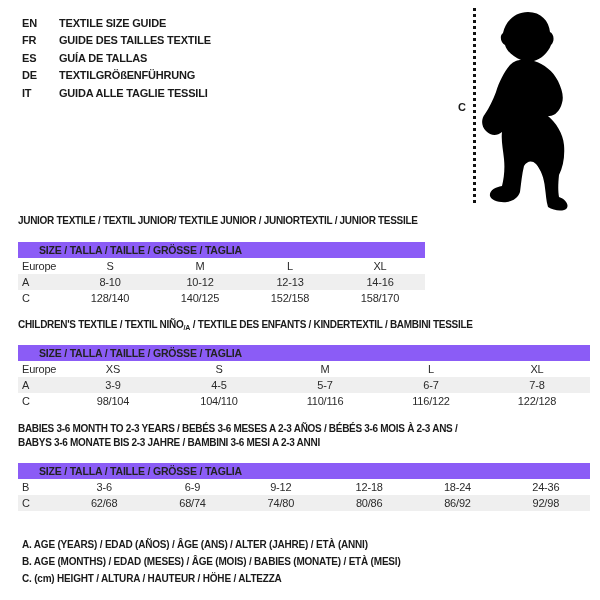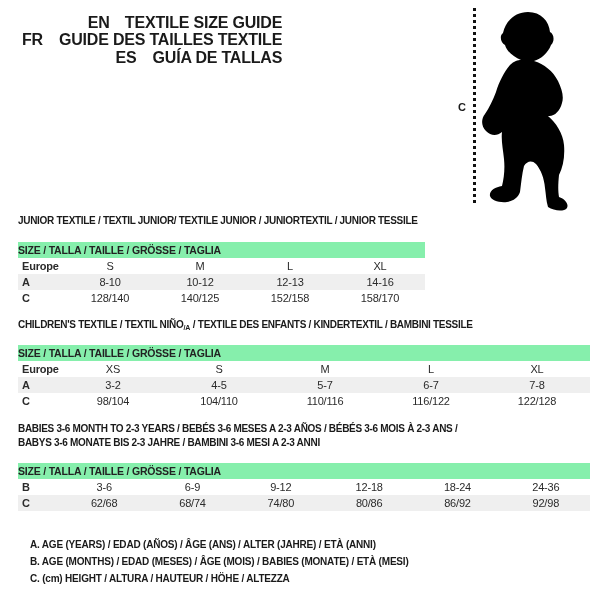--- a/index.html
+++ b/index.html
@@ -4,69 +4,77 @@
 <style>
   html,body{margin:0;padding:0;}
   body{
     width:600px;height:600px;background:#ffffff;
     font-family:"Liberation Sans",sans-serif;color:#1a1a1a;
   }
   #canvas{position:relative;width:600px;height:600px;overflow:hidden;background:#fff;}
 
   
   #lang-block{position:absolute;left:22px;top:14px;}
-  .lang-line{display:flex;height:17.5px;align-items:center;font-weight:700;font-size:16px;letter-spacing:-0.2px;white-space:nowrap;justify-content:flex-end;}
+  .lang-line{display:flex;height:17.5px;align-items:center;font-weight:700;font-size:11px;letter-spacing:-0.2px;white-space:nowrap;}
   .lang-code{width:37px;flex:0 0 37px;}
 
   
   #figure-area{position:absolute;left:0;top:0;width:600px;height:220px;}
   #silhouette-svg{position:absolute;left:478px;top:4px;width:120px;height:210px;}
   #height-line{position:absolute;left:473px;top:8px;width:2.5px;height:198px;
     background:repeating-linear-gradient(to bottom,#111 0 3px,transparent 3px 6px);}
   #height-label{position:absolute;left:458px;top:101px;font-weight:700;font-size:11px;}
 
   
   .size-table{position:absolute;left:18px;}
   .tbl-title{font-weight:700;font-size:10px;letter-spacing:-0.3px;height:14px;line-height:14px;white-space:nowrap;}
   .title-gap{height:13px;}
   .t1 .title-gap{height:14px;}
-  .tbl-bar{height:16px;line-height:16px;background:#86efac;color:#222222;font-size:10.5px;font-weight:700;padding-left:0;letter-spacing:-0.2px;}
+  .tbl-bar{height:16px;line-height:16px;background:#8b5cf6;color:#222222;font-size:10.5px;font-weight:700;padding-left:21px;letter-spacing:-0.2px;}
   .tbl-row{display:flex;height:16px;align-items:center;font-size:11px;color:#2b2b2b;letter-spacing:-0.2px;}
   .tbl-row.alt{background:#efefef;}
-  .lbl{padding-left:4px;flex:0 0 auto;font-weight:bold;}
+  .lbl{padding-left:4px;flex:0 0 auto;}
   .t1 .lbl{width:43px;}
   .t2 .lbl,.t3 .lbl{width:38px;}
   .val{flex:1 1 0;text-align:center;}
   .subscript{font-size:7px;vertical-align:-2px;letter-spacing:0;}
 
   #t1{top:214px;width:407px;}
   #t2{top:318px;width:572px;}
   #t3{top:422px;width:572px;}
 
   
-  #notes{position:absolute;left:30px;top:536px;}
+  #notes{position:absolute;left:22px;top:536px;}
   .note{height:17px;line-height:17px;font-weight:700;font-size:10px;letter-spacing:-0.2px;white-space:nowrap;}
 </style>
 </head>
 <body>
 
 <div id="canvas">
 
   <div id="lang-block">
     <div class="lang-line">
       <span class="lang-code">EN</span>
       <span class="lang-text">TEXTILE SIZE GUIDE</span>
     </div>
     <div class="lang-line">
       <span class="lang-code">FR</span>
       <span class="lang-text">GUIDE DES TAILLES TEXTILE</span>
     </div>
     <div class="lang-line">
       <span class="lang-code">ES</span>
       <span class="lang-text">GUÍA DE TALLAS</span>
+    </div>
+    <div class="lang-line">
+      <span class="lang-code">DE</span>
+      <span class="lang-text">TEXTILGRÖßENFÜHRUNG</span>
+    </div>
+    <div class="lang-line">
+      <span class="lang-code">IT</span>
+      <span class="lang-text">GUIDA ALLE TAGLIE TESSILI</span>
     </div>
   </div>
 
   <div id="figure-area">
     <div id="height-line"></div>
     <div id="height-label">C</div>
     <svg id="silhouette-svg" viewBox="0 0 120 210" preserveAspectRatio="none" xmlns="http://www.w3.org/2000/svg">
       <path fill="#000000" d="M50,8
         C63,8 71,17 72,28
         C76,30 77,37 73,41
@@ -133,21 +141,21 @@
     <div class="tbl-row">
       <span class="lbl">Europe</span>
       <span class="val">XS</span>
       <span class="val">S</span>
       <span class="val">M</span>
       <span class="val">L</span>
       <span class="val">XL</span>
     </div>
     <div class="tbl-row alt">
       <span class="lbl">A</span>
-      <span class="val">3-2</span>
+      <span class="val">3-9</span>
       <span class="val">4-5</span>
       <span class="val">5-7</span>
       <span class="val">6-7</span>
       <span class="val">7-8</span>
     </div>
     <div class="tbl-row">
       <span class="lbl">C</span>
       <span class="val">98/104</span>
       <span class="val">104/110</span>
       <span class="val">110/116</span>

